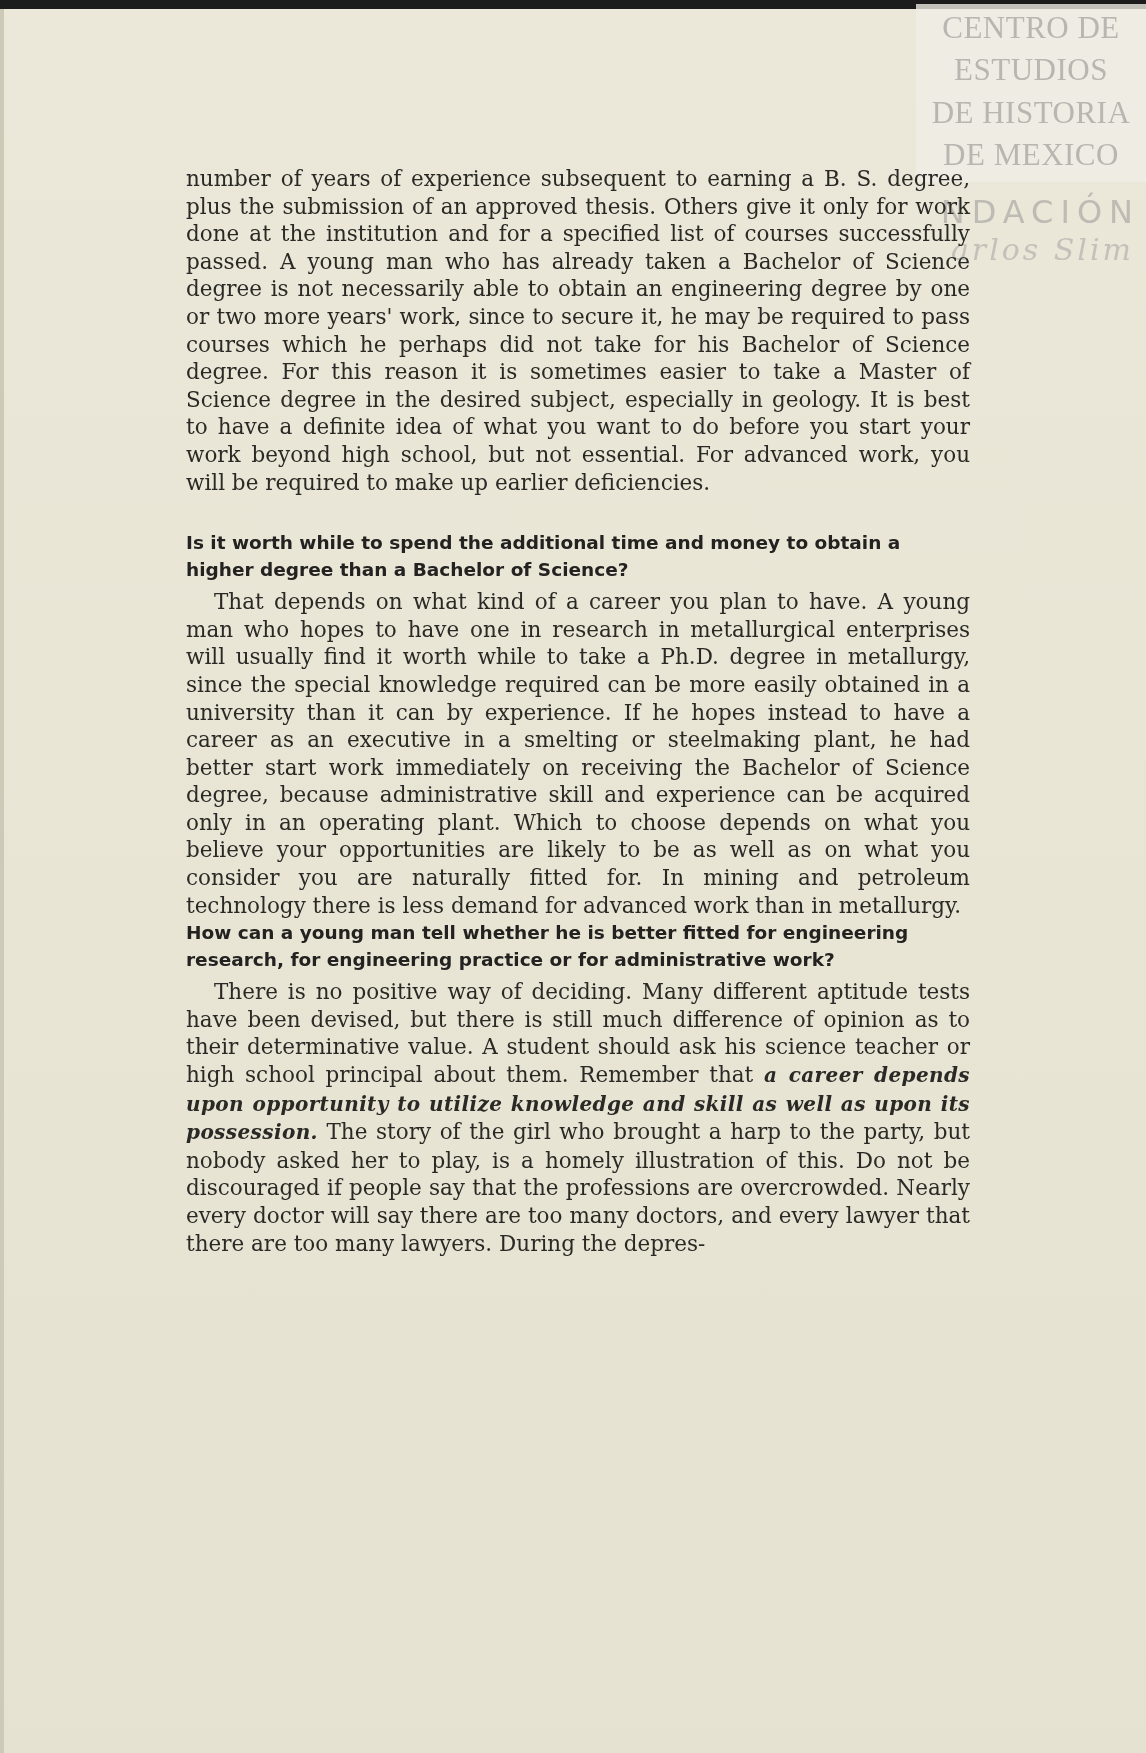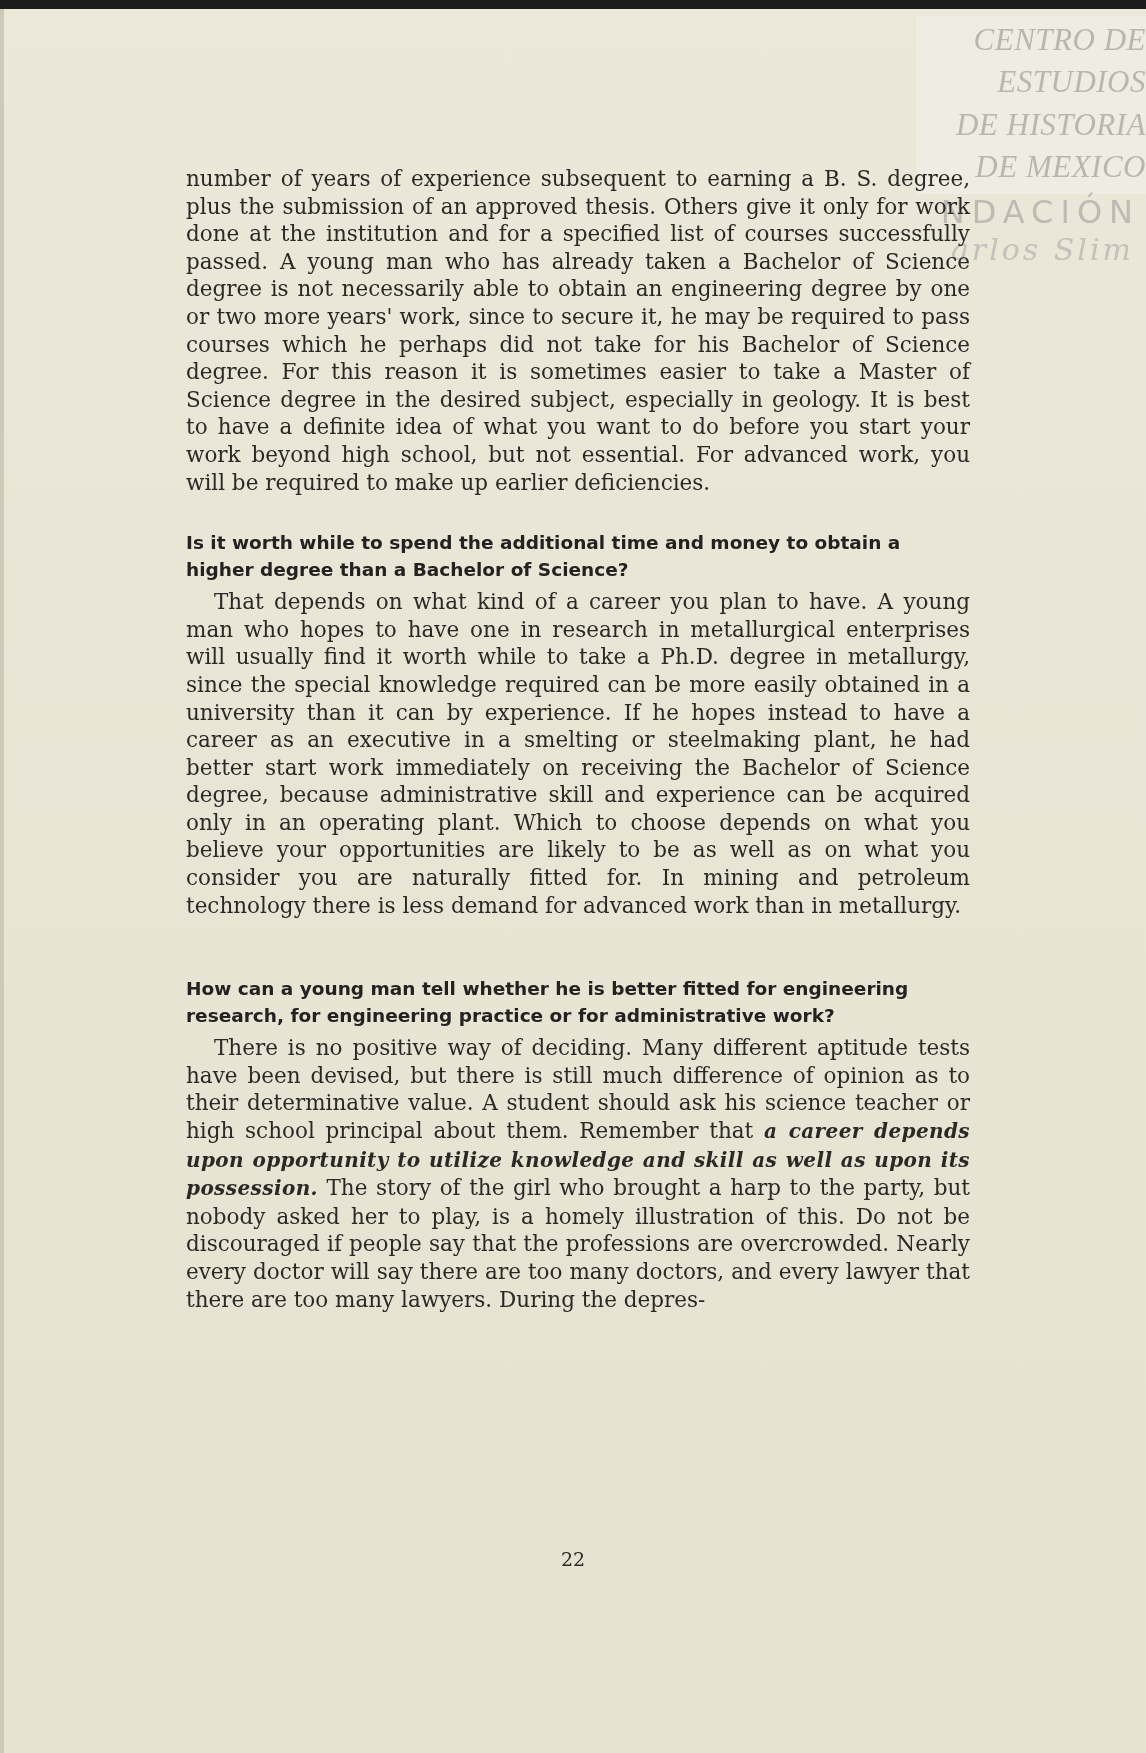--- a/index.html
+++ b/index.html
@@ -28,28 +28,27 @@
     background: #1c1c1c;
   }
   .left-edge {
     position: absolute;
     left: 0; top: 9px;
     width: 4px; height: 1744px;
     background: #cfcab8;
   }
   .watermark {
     position: absolute;
-    right: 0; top: 16px;
+    right: 0; top: 4px;
     width: 230px;
     height: 178px;
     background: rgba(240, 238, 230, 0.78);
     font-family: "Liberation Serif", serif;
     color: #b8b6b0;
-    text-align: right;
-    font-style: italic;
+    text-align: center;
   }
   .wm-line {
     position: absolute;
     width: 230px;
     left: 0;
     font-size: 31px;
     letter-spacing: 0.5px;
     line-height: 1;
   }
   .wm-1 { top: 8px; }
@@ -92,21 +91,21 @@
   }
   .heading {
     font-family: "DejaVu Sans", sans-serif;
     font-weight: bold;
     font-size: 18.5px;
     line-height: 27px;
     color: #232220;
     margin: 0;
   }
   .h1 { margin-top: 33px; }
-  .h2 { margin-top: 56px; }
+  .h2 { }
   .gap-after-heading { margin-top: 5px; }
   .emph {
     font-style: italic;
     font-weight: bold;
     font-size: 20px;
     letter-spacing: 0.4px;
   }
   .page-number {
     position: absolute;
     left: 0;
@@ -139,14 +138,13 @@
 
     <p class="heading h1">Is it worth while to spend the additional time and money to obtain a higher degree than a Bachelor of Science?</p>
 
     <p class="para para-indent gap-after-heading">That depends on what kind of a career you plan to have. A young man who hopes to have one in research in metallurgical enterprises will usually find it worth while to take a Ph.D. degree in metallurgy, since the special knowledge required can be more easily obtained in a university than it can by experience. If he hopes instead to have a career as an executive in a smelting or steelmaking plant, he had better start work immediately on receiving the Bachelor of Science degree, because administrative skill and experience can be acquired only in an operating plant. Which to choose depends on what you believe your opportunities are likely to be as well as on what you consider you are naturally fitted for. In mining and petroleum technology there is less demand for advanced work than in metallurgy.</p>
 
     <p class="heading h2">How can a young man tell whether he is better fitted for engineering research, for engineering practice or for administrative work?</p>
 
     <p class="para para-indent gap-after-heading"><span>There is no positive way of deciding. Many different aptitude tests have been devised, but there is still much difference of opinion as to their determinative value. A student should ask his science teacher or high school principal about them. Remember that </span><span class="emph">a career depends upon opportunity to utilize knowledge and skill as well as upon its possession.</span><span> The story of the girl who brought a harp to the party, but nobody asked her to play, is a homely illustration of this. Do not be discouraged if people say that the professions are overcrowded. Nearly every doctor will say there are too many doctors, and every lawyer that there are too many lawyers. During the depres-</span></p>
   </div>
 
-  <div class="page-number">22</div>
 </div>
 
 </body></html>

